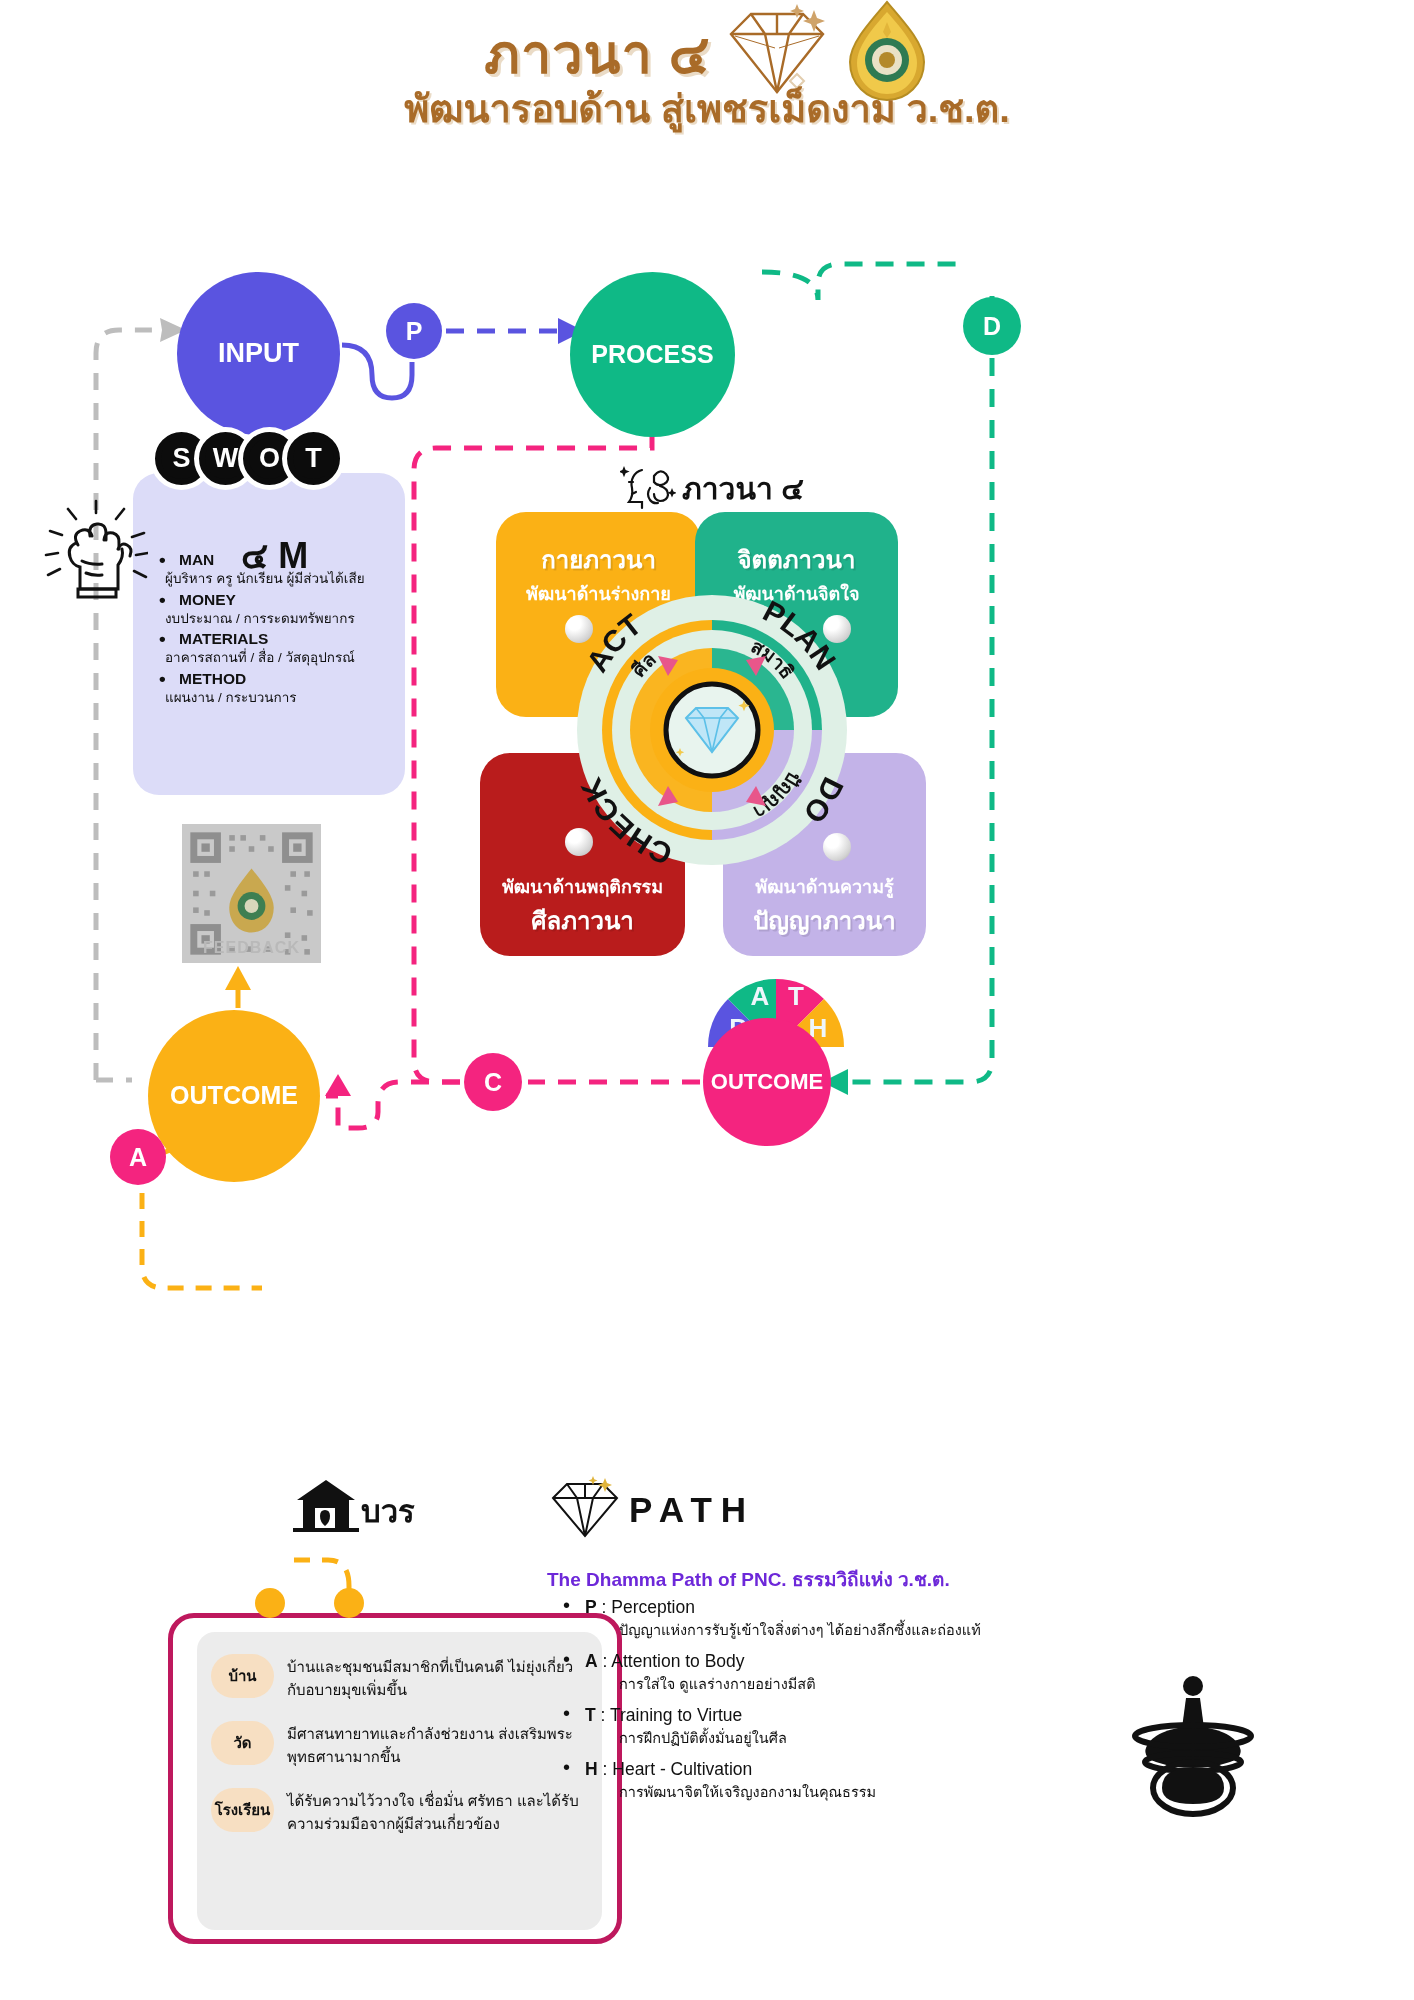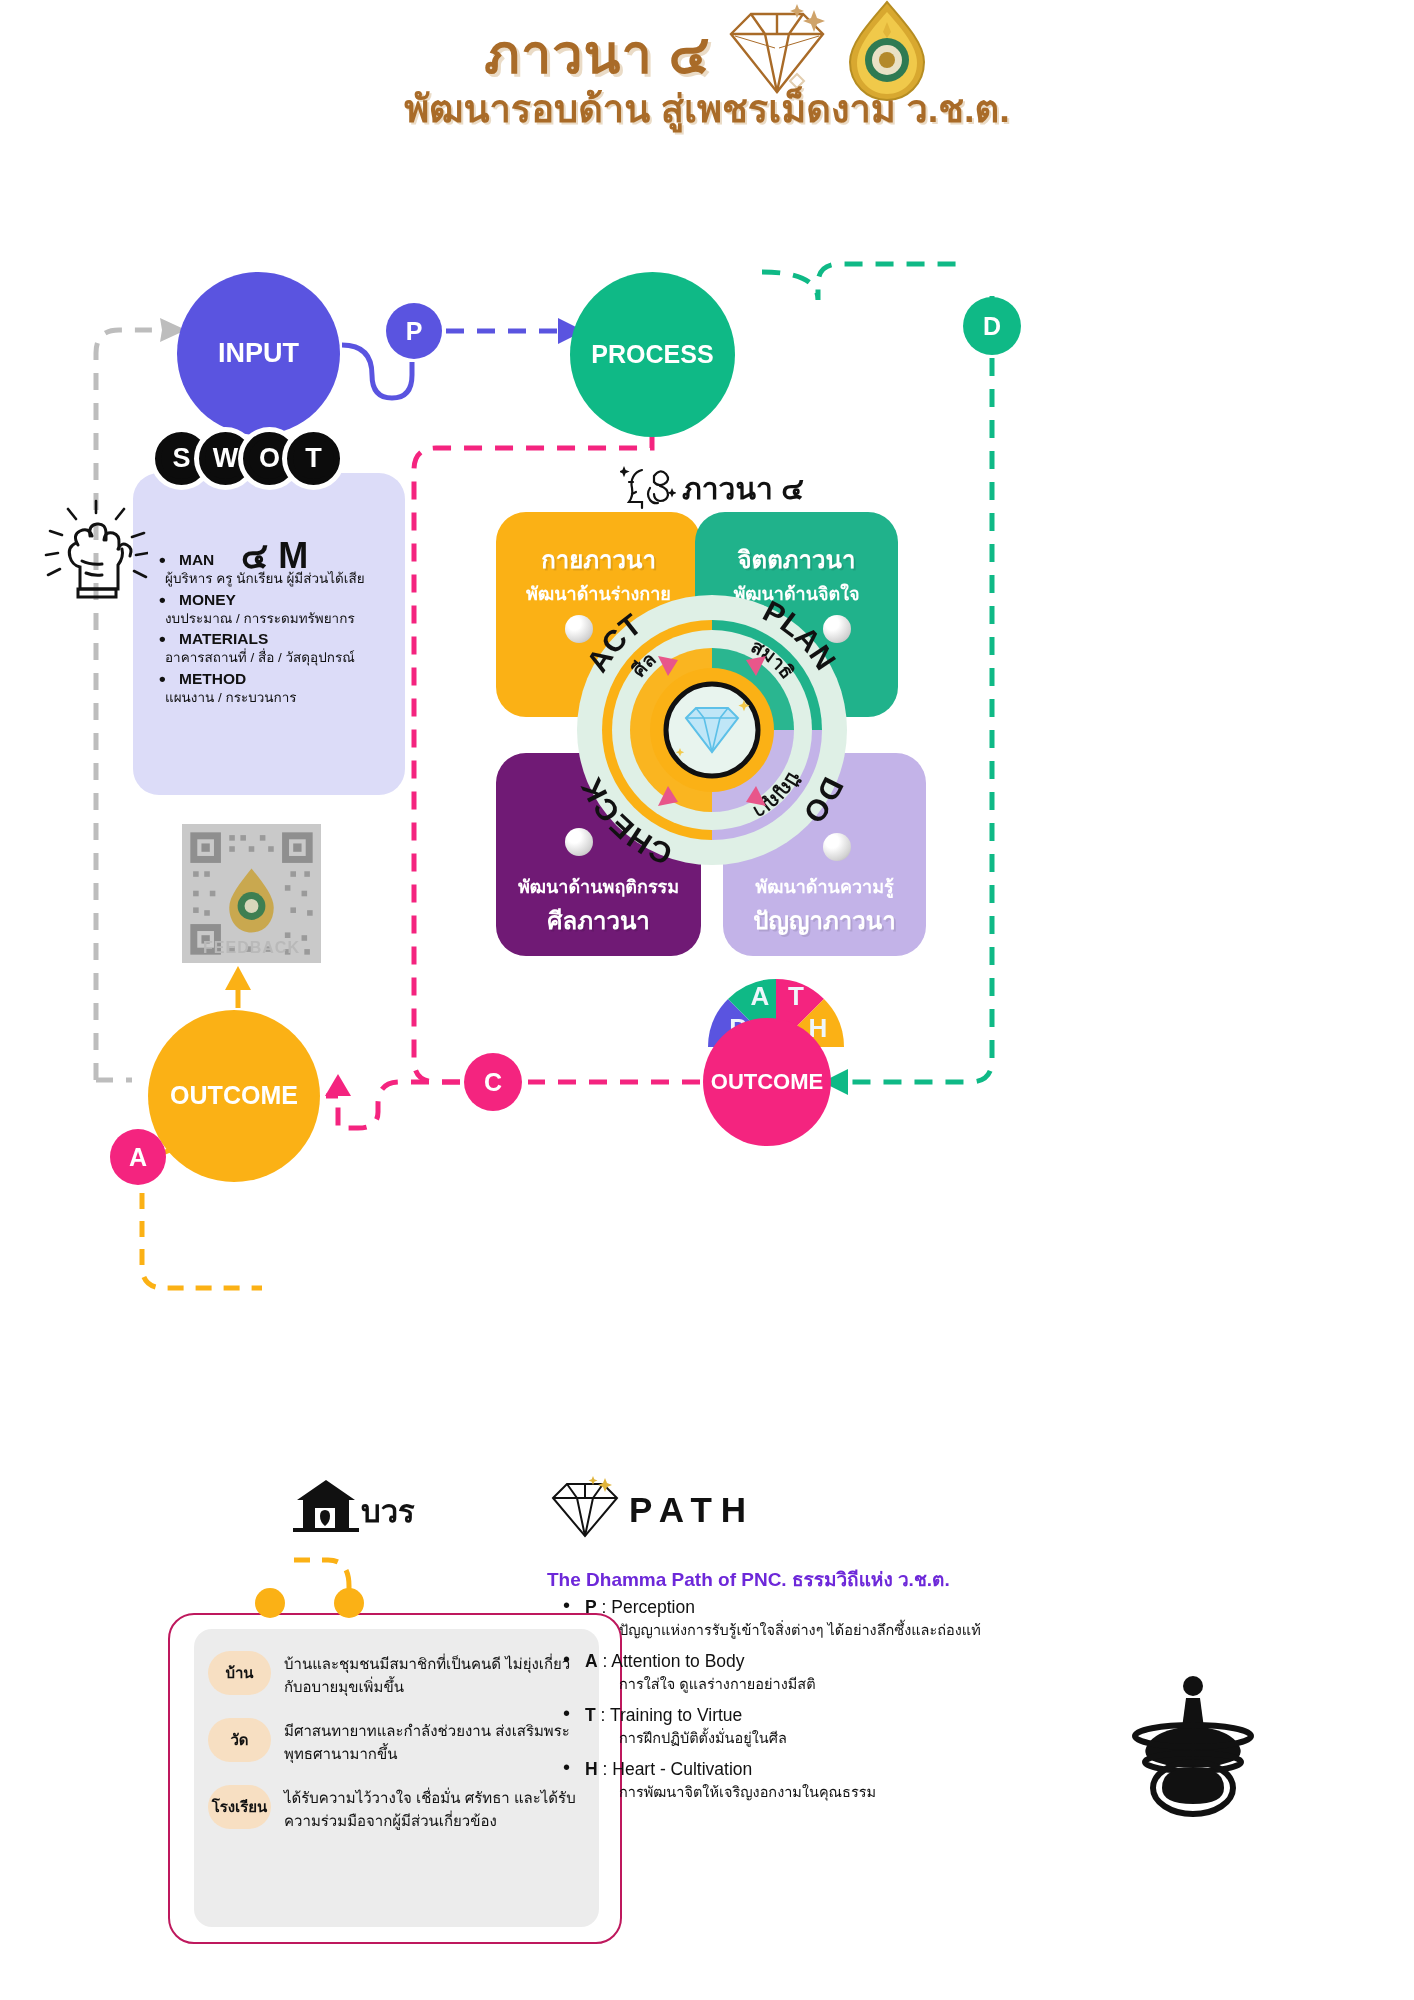--- a/index.html
+++ b/index.html
@@ -86,21 +86,21 @@
   }
 
   
   #bhavana-head { left: 620px; top: 462px; z-index: 8; display: flex; align-items: center; }
   #bhavana-head .txt { font-size: 30px; font-weight: bold; color: #111; margin-left: 6px; }
 
   
   .quad { border-radius: 30px; position: absolute; z-index: 4; color: #fff; text-align: center; }
   #quad-kaya  { left: 496px; top: 512px;  width: 205px; height: 205px; background: #fbb115; padding-top: 28px; }
   #quad-chit  { left: 695px; top: 512px;  width: 203px; height: 205px; background: #20b28b; padding-top: 28px; }
-  #quad-sila  { left: 496px; top: 753px;  width: 205px; height: 203px; background: #701a75; font-family: Liberation Serif, serif; }
+  #quad-sila  { left: 480px; top: 753px;  width: 205px; height: 203px; background: #b91c1c; font-family: Liberation Serif, serif; }
   #quad-panya { left: 723px; top: 753px;  width: 203px; height: 203px; background: #c3b3e8; }
   .quad-title { font-size: 24px; font-weight: bold; text-shadow: 2px 2px 0 rgba(0,0,0,.10); }
   .quad-sub   { font-size: 18px; font-weight: bold; }
   #quad-sila .quad-inner, #quad-panya .quad-inner { position: absolute; bottom: 16px; left: 0; width: 100%; }
 
   
   #wheel { left: 562px; top: 580px; width: 300px; height: 300px; z-index: 9; }
   .wheel-sphere {
     position: absolute; width: 28px; height: 28px; border-radius: 50%;
     background: radial-gradient(circle at 33% 30%, #ffffff 0%, #ffffff 25%, #d3d3d3 70%, #a8a8a8 100%);
@@ -131,21 +131,21 @@
   
   #meditator { left: 1118px; top: 1670px; z-index: 5; }
 
   
   #buaworn { left: 293px; top: 1476px; z-index: 8; display: flex; align-items: flex-end; }
   #buaworn .bw-txt { font-size: 31px; font-weight: bold; color: #111; margin-left: 2px; }
 
   
   #card-outcome {
     left: 168px; top: 1613px; width: 454px; height: 331px;
-    border: 2px solid #be185d; border-radius: 26px; background: #fff; z-index: 4;
+    border: 5px solid #be185d; border-radius: 26px; background: #fff; z-index: 4;
   }
   #card-outcome .oc-inner {
     position: absolute; left: 24px; top: 14px; width: 405px; height: 298px;
     background: #ececec; border-radius: 18px; padding: 22px 16px 16px 14px;
   }
   .oc-row { display: flex; align-items: flex-start; margin-bottom: 20px; }
   .oc-pill {
     flex: 0 0 auto; width: 63px; height: 44px; border-radius: 22px;
     background: #f7dfc2; color: #111; font-size: 15px; font-weight: bold;
     display: flex; align-items: center; justify-content: center; margin-right: 13px;

